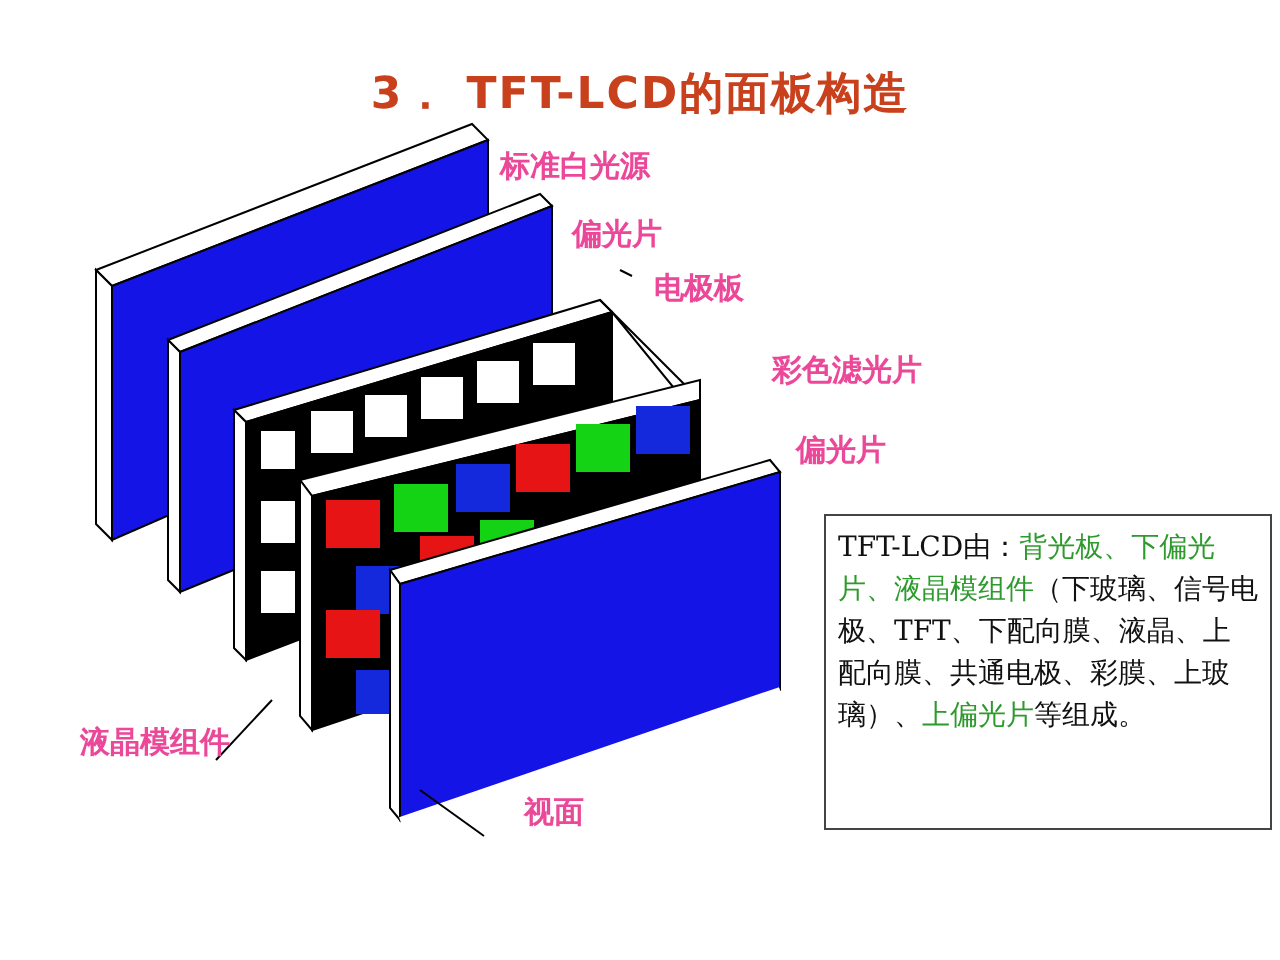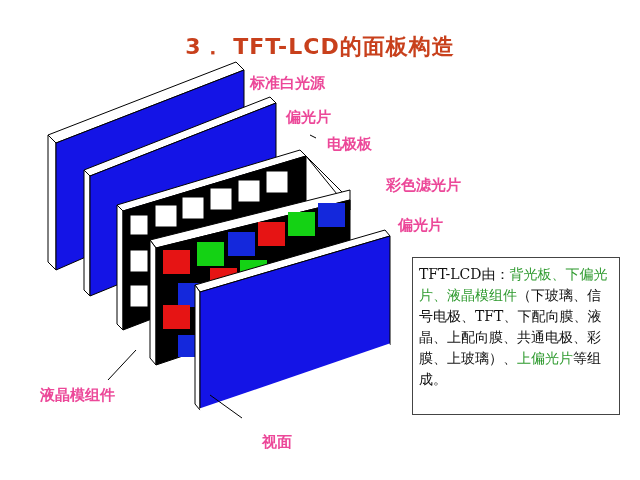--- a/index.html
+++ b/index.html
@@ -2,21 +2,21 @@
 <html><head>
 <meta charset="utf-8">
 <style>
   html, body { margin: 0; padding: 0; }
   body { width: 640px; height: 480px; background: #ffffff; position: relative; overflow: hidden;
          font-family: "DejaVu Sans", sans-serif; }
   .title { position: absolute; left: 0; top: 32px; width: 640px; text-align: center;
            font-size: 22px; font-weight: bold; color: #c8401c; letter-spacing: 1px; }
   .label { position: absolute; font-size: 15px; font-weight: bold; color: #ec4899; white-space: nowrap; }
   .diagram { position: absolute; left: 0; top: 0; }
-  .infobox { position: absolute; left: 412px; top: 257px; width: 208px; height: 158px;
+  .infobox { position: absolute; left: 412px; top: 257px; width: 224px; height: 158px;
              border: 1.5px solid #444; background: #fff; padding: 6px 6px; box-sizing: border-box;
              font-size: 14px; line-height: 21px; color: #111; font-family: "DejaVu Serif", serif; }
   .green { color: #2e9a2e; }
 </style>
 </head>
 <body>
 
 <div class="title">3． TFT-LCD的面板构造</div>
 
 <svg class="diagram" width="640" height="480" viewBox="0 0 640 480">
@@ -80,16 +80,16 @@
     <line x1="210" y1="395" x2="242" y2="418"></line>
     <line x1="310" y1="135" x2="316" y2="138"></line>
   </g>
 </svg>
 
 <div class="label" style="left:250px;top:74px;">标准白光源</div>
 <div class="label" style="left:286px;top:108px;">偏光片</div>
 <div class="label" style="left:327px;top:135px;">电极板</div>
 <div class="label" style="left:354px;top:176px;margin-left:32px;">彩色滤光片</div>
 <div class="label" style="left:398px;top:216px;">偏光片</div>
-<div class="label" style="left:40px;top:362px;margin-top:24px;">液晶模组件</div>
-<div class="label" style="left:262px;top:397px;margin-top:36px;">视面</div>
+<div class="label" style="left:40px;top:362px;">液晶模组件</div>
+<div class="label" style="left:262px;top:397px;">视面</div>
 
 <div class="infobox"><span>TFT-LCD由：</span><span class="green">背光板、下偏光片、液晶模组件</span><span>（下玻璃、信号电极、TFT、下配向膜、液晶、上配向膜、共通电极、彩膜、上玻璃）、</span><span class="green">上偏光片</span><span>等组成。</span></div>
 
 </body></html>

